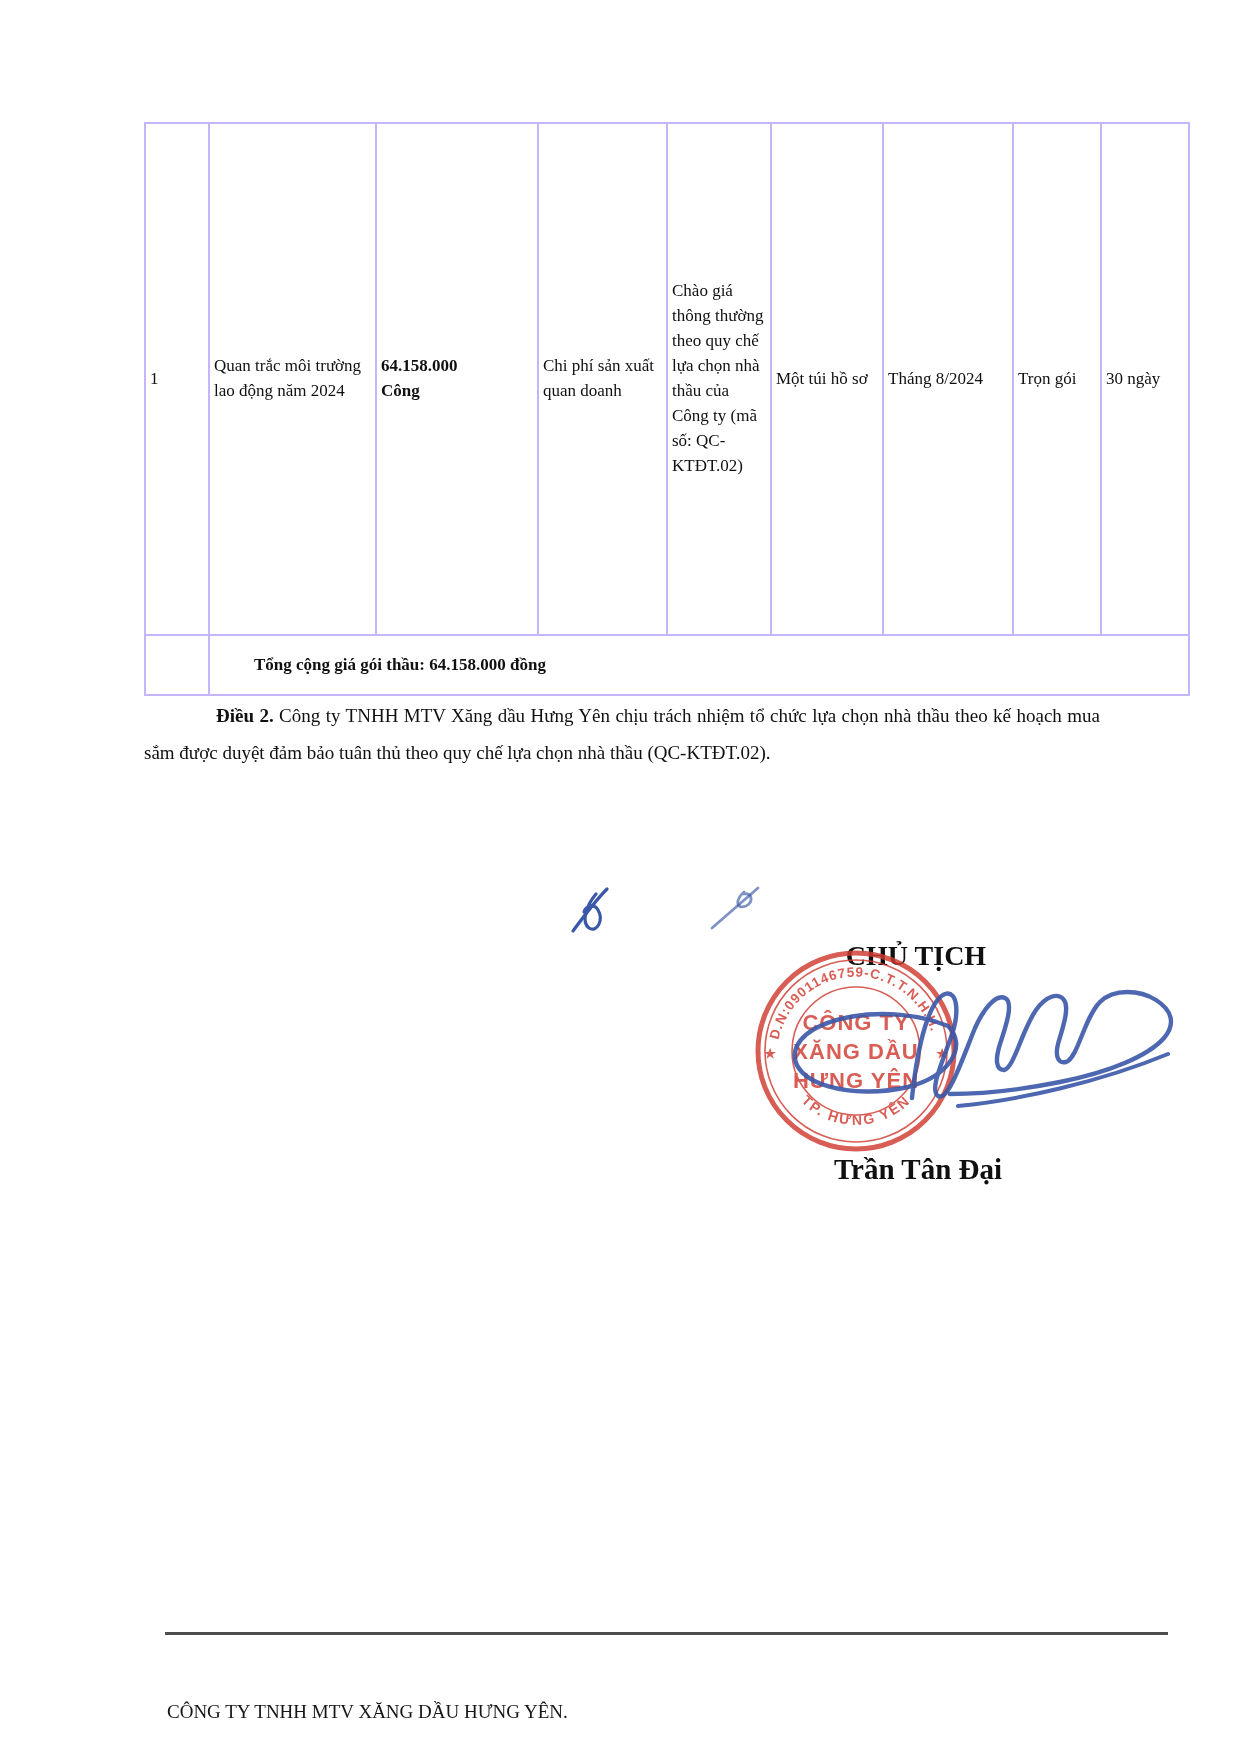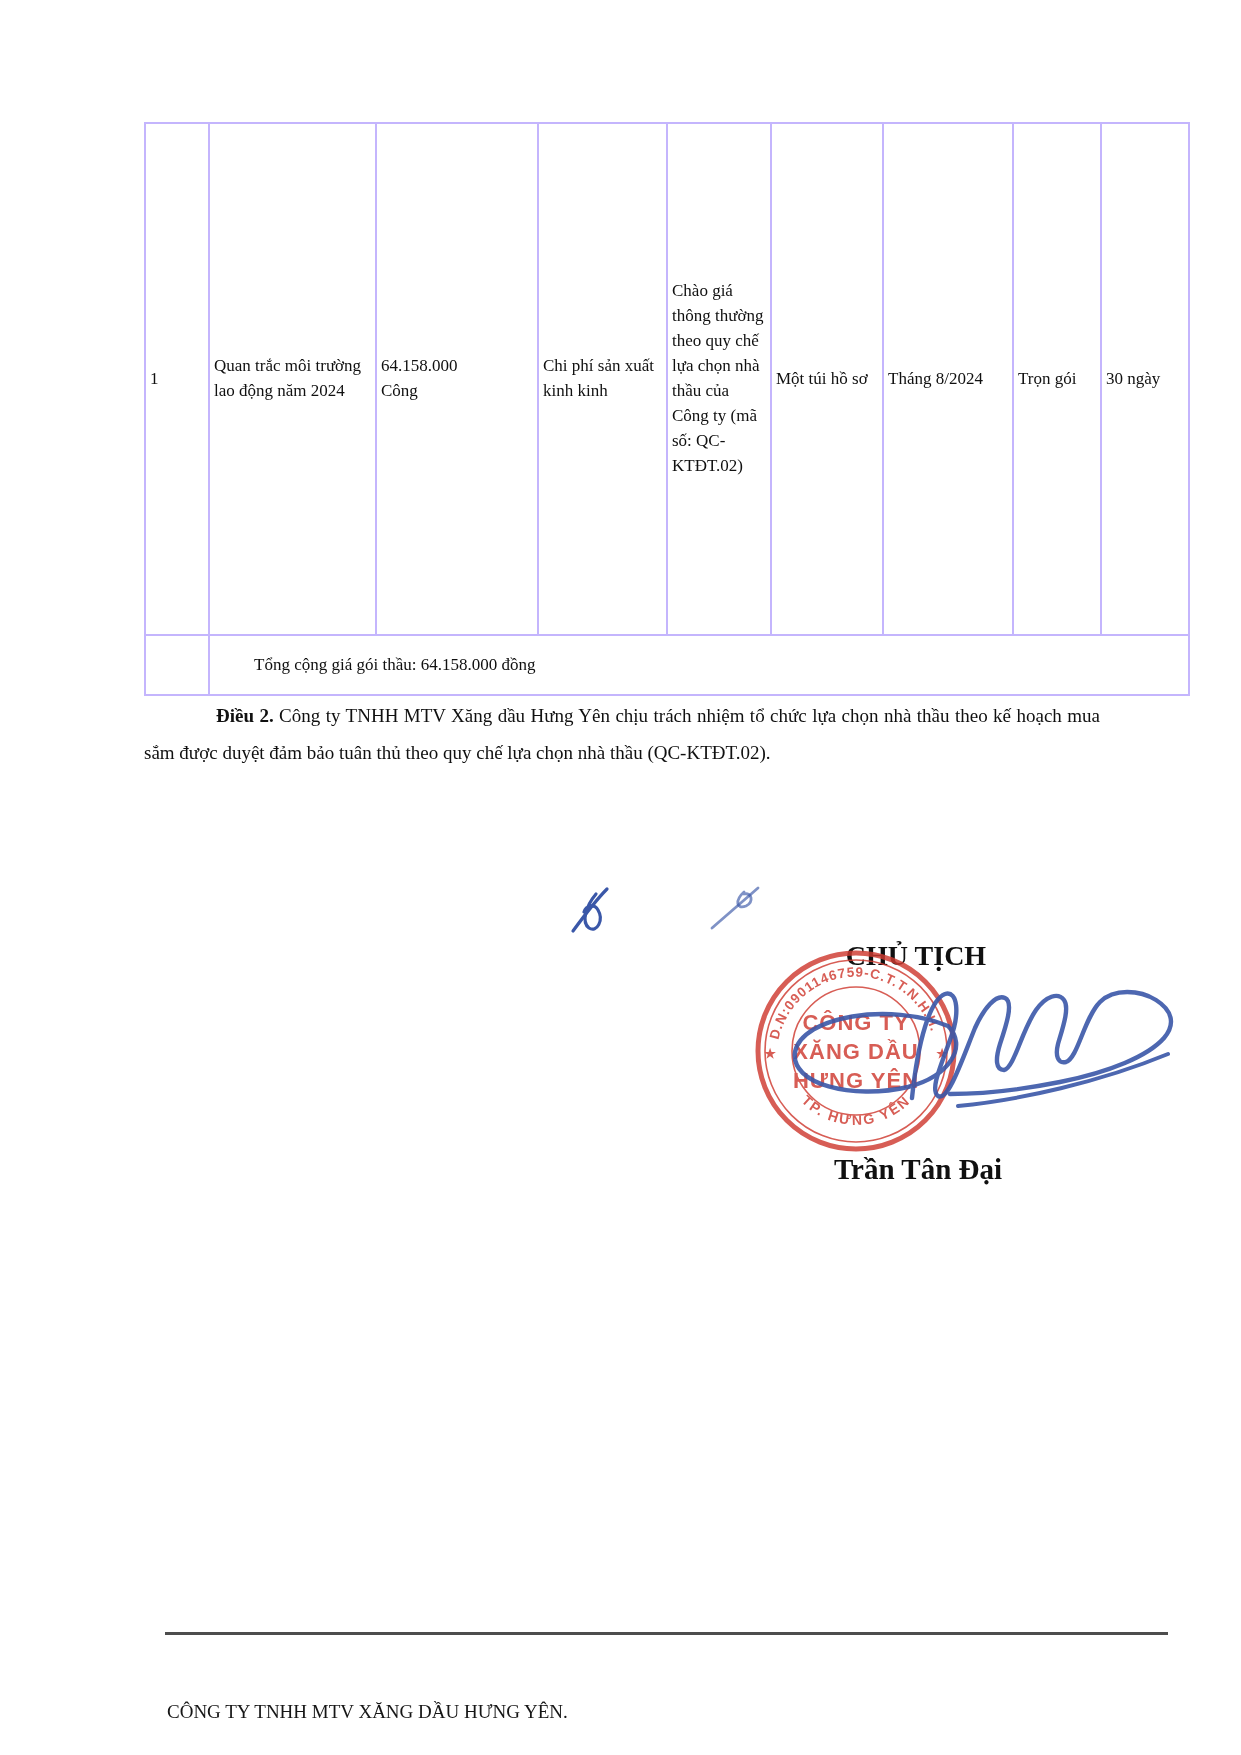--- a/index.html
+++ b/index.html
@@ -14,21 +14,21 @@
     border-collapse:collapse; table-layout:fixed;
   }
   .pkg-table td{
     border:2px solid #c4b5fd; vertical-align:middle;
     font-size:17px; line-height:1.47; padding:2px 4px; word-wrap:break-word;
   }
   .row1 td{height:506px;}
   .row-total td{height:54px;padding-left:44px;}
   .c1{width:64px;} .c2{width:167px;} .c3{width:162px;} .c4{width:129px;}
   .c5{width:104px;} .c6{width:112px;} .c7{width:130px;} .c8{width:88px;} .c9{width:88px;}
-  .bold{font-weight:normal;}
+  .bold{font-weight:bold;}
   .lh-tall{line-height:1.65;}
   
   .para{
     position:absolute; left:144px; width:956px; font-size:19px; line-height:37px;
     text-align:justify; text-indent:72px;
   }
   
   .recipients{position:absolute; left:178px; top:928px;}
   .rec-title{font-size:23px; font-weight:bold; font-style:italic; margin-bottom:7px;}
   .rec-item{font-size:21px; line-height:26px; padding-left:22px;}
@@ -67,21 +67,21 @@
         <col class="c9">
     </colgroup>
     <tbody>
         <tr class="row1">
       <td>1</td>
       <td>Quan trắc môi trường lao động năm 2024</td>
       <td class="bold lh-tall">
         <div>64.158.000</div>
         <div>Công</div>
       </td>
-      <td>Chi phí sản xuất kinh kinh</td>
+      <td>Chi phí sản xuất quan doanh</td>
       <td>Chào giá thông thường theo quy chế lựa chọn nhà thầu của Công ty (mã số: QC-KTĐT.02)</td>
       <td>Một túi hồ sơ</td>
       <td class="lh-tall">Tháng 8/2024</td>
       <td>Trọn gói</td>
       <td>30 ngày</td>
     </tr>
     <tr class="row-total">
       <td></td>
       <td colspan="8" class="bold">Tổng cộng giá gói thầu: 64.158.000 đồng</td>
     </tr>

